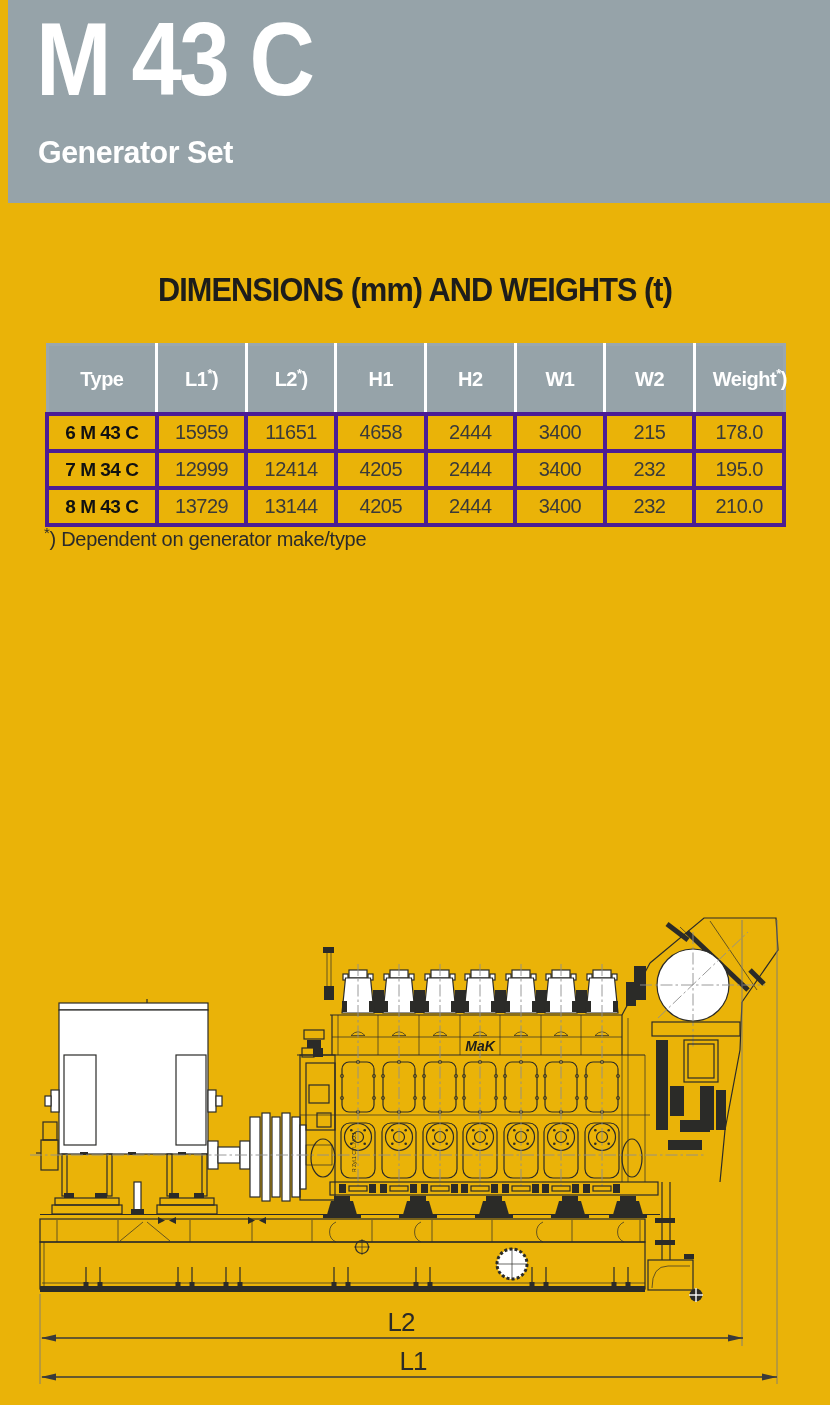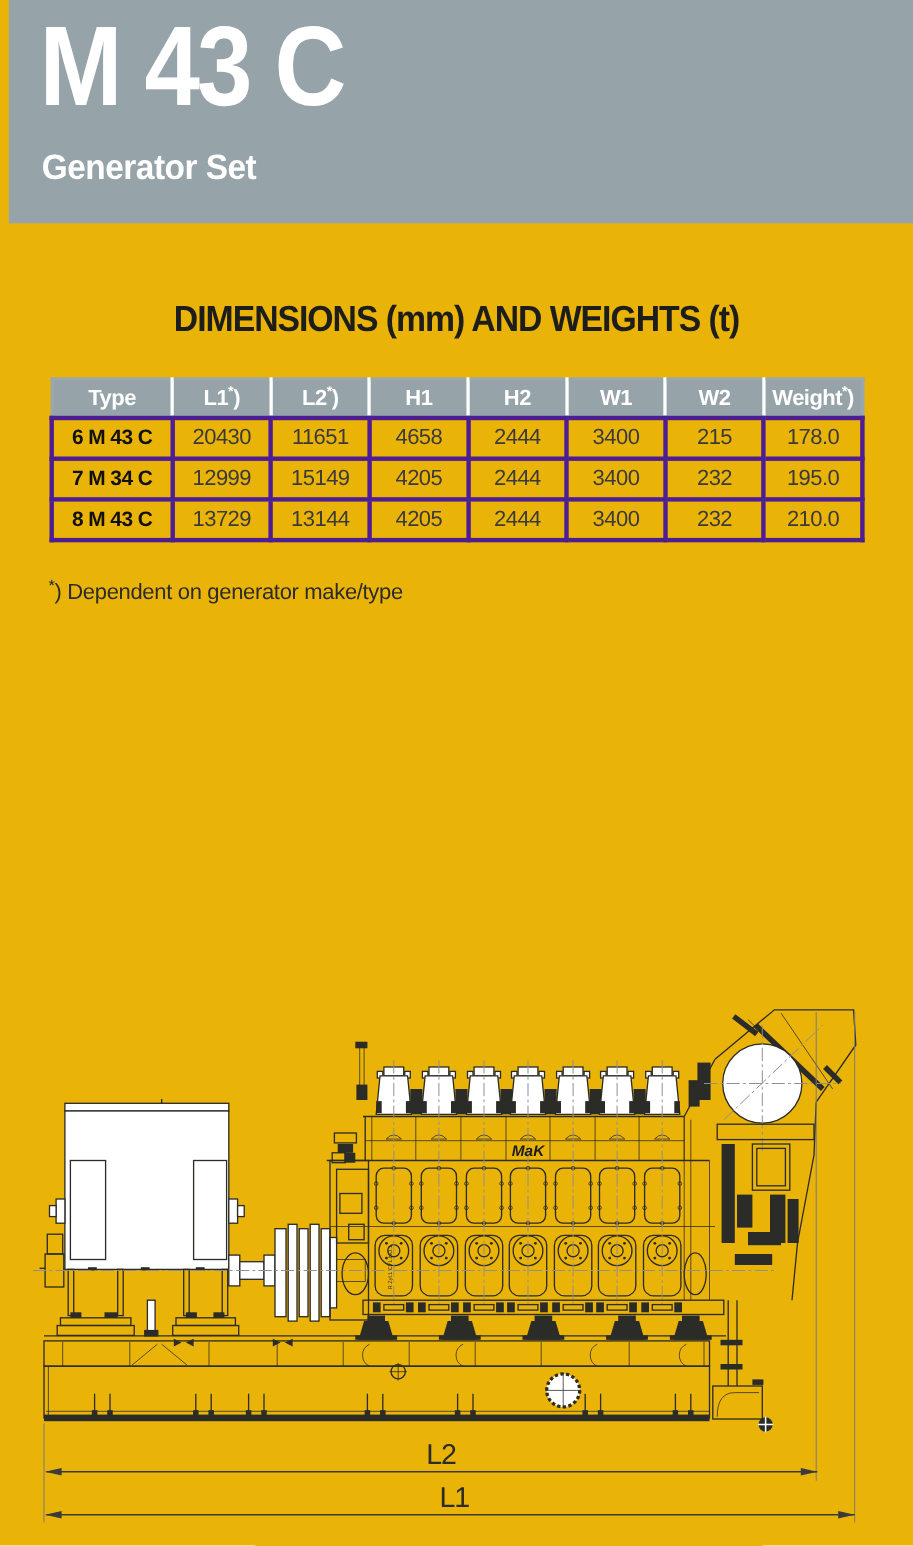--- a/index.html
+++ b/index.html
@@ -14,21 +14,21 @@
                   font-size:32px;letter-spacing:-0.5px;transform:scaleX(0.95);transform-origin:left top;}
   
   .section-title{position:absolute;left:0;top:271px;width:830px;text-align:center;
                  font-size:33px;font-weight:bold;color:#1d1d1b;letter-spacing:-1px;
                  transform:scaleX(0.93);}
   
   .dim-table-wrap{position:absolute;left:45px;top:343px;width:741px;}
   table.dim{border-collapse:collapse;width:741px;table-layout:fixed;
             border:3px solid #9ba7ad;}
   table.dim th{background:#96a3a9;color:#ffffff;font-weight:bold;font-size:20px;
-               height:32px;text-align:center;border-left:3px solid #ffffff;padding:0;
+               height:32px;text-align:center;border-left:3px solid #ffffff;padding:17px;
                letter-spacing:-0.5px;}
   table.dim th:first-child{border-left:none;}
   table.dim th sup{font-size:13px;line-height:0;}
   table.dim td{border:4px solid #4c1d95;text-align:center;font-size:20px;color:#3a3a3a;
                height:33px;padding:0;letter-spacing:-0.5px;}
   table.dim td.type{font-weight:bold;color:#111111;font-size:19px;}
   col.c-type{width:14.9%;}
   col.c-num{width:12.16%;}
   
   .footnote{position:absolute;left:44px;top:524px;font-size:20px;color:#2b2b2b;letter-spacing:-0.3px;text-align:right;}
@@ -81,32 +81,32 @@
           <th><span>H1</span><sup></sup><span></span></th>
           <th><span>H2</span><sup></sup><span></span></th>
           <th><span>W1</span><sup></sup><span></span></th>
           <th><span>W2</span><sup></sup><span></span></th>
           <th><span>Weight</span><sup>*</sup><span>)</span></th>
         </tr>
       </thead>
       <tbody>
         <tr>
           <td class="type">6 M 43 C</td>
-          <td>20430</td>
+          <td>15959</td>
           <td>11651</td>
           <td>4658</td>
           <td>2444</td>
           <td>3400</td>
           <td>215</td>
           <td>178.0</td>
         </tr>
         <tr>
           <td class="type">7 M 34 C</td>
           <td>12999</td>
-          <td>15149</td>
+          <td>12414</td>
           <td>4205</td>
           <td>2444</td>
           <td>3400</td>
           <td>232</td>
           <td>195.0</td>
         </tr>
         <tr>
           <td class="type">8 M 43 C</td>
           <td>13729</td>
           <td>13144</td>

